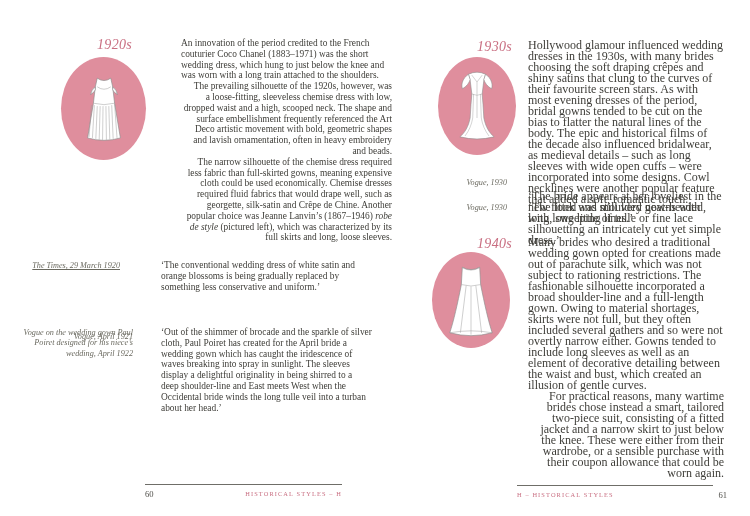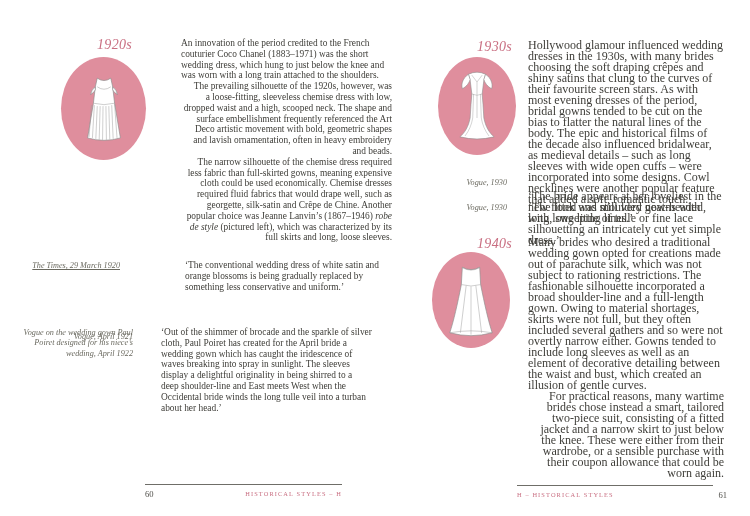--- a/index.html
+++ b/index.html
@@ -66,21 +66,21 @@
     </span>
   </div>
 
   <div class="bodycol left-measure" style="left:161px;top:38px;width:211px;margin-left:20px;">
     <p>An innovation of the period credited to the French couturier Coco Chanel (1883–1971) was the short wedding dress, which hung to just below the knee and was worn with a long train attached to the shoulders.</p>
     <p class="indent">The prevailing silhouette of the 1920s, however, was a loose-fitting, sleeveless chemise dress with low, dropped waist and a high, scooped neck. The shape and surface embellishment frequently referenced the Art Deco artistic movement with bold, geometric shapes and lavish ornamentation, often in heavy embroidery and beads.</p>
     <p class="indent"><span>The narrow silhouette of the chemise dress required less fabric than full-skirted gowns, meaning expensive cloth could be used economically. Chemise dresses required fluid fabrics that would drape well, such as georgette, silk-satin and Crêpe de Chine. Another popular choice was Jeanne Lanvin’s (1867–1946) </span><span style="font-style: italic;">robe de style</span><span> (pictured left), which was characterized by its full skirts and long, loose sleeves.</span></p>
   </div>
 
   <div class="note" style="left:5px;top:261px;width:115px;text-decoration:underline;">The Times, 29 March 1920</div>
-  <div class="quote left-measure" style="left:161px;top:260px;width:211px;margin-left:24px;">‘The conventional wedding dress of white satin and orange blossoms is being gradually replaced by something less conservative and uniform.’</div>
+  <div class="quote left-measure" style="left:161px;top:260px;width:211px;">‘The conventional wedding dress of white satin and orange blossoms is being gradually replaced by something less conservative and uniform.’</div>
 
   <div class="note" style="left:18px;top:292px;width:115px;margin-top:40px;">Vogue, April 1921</div>
 
   <div class="note" style="left:18px;top:328px;width:115px;">Vogue on the wedding gown Paul Poiret designed for his niece’s wedding, April 1922</div>
   <div class="quote left-measure" style="left:161px;top:327px;width:211px;">‘Out of the shimmer of brocade and the sparkle of silver cloth, Paul Poiret has created for the April bride a wedding gown which has caught the iridescence of waves breaking into spray in sunlight. The sleeves display a delightful originality in being shirred to a deep shoulder-line and East meets West when the Occidental bride winds the long tulle veil into a turban about her head.’</div>
 
   <div class="footer-rule" style="left:145px;top:484px;width:197px;"></div>
   <div class="pagenum" style="left:145px;top:489px;width:40px;">60</div>
   <div class="running ta-r" style="left:145px;top:490px;width:197px;color:#c96f82;">HISTORICAL STYLES – H</div>
 

